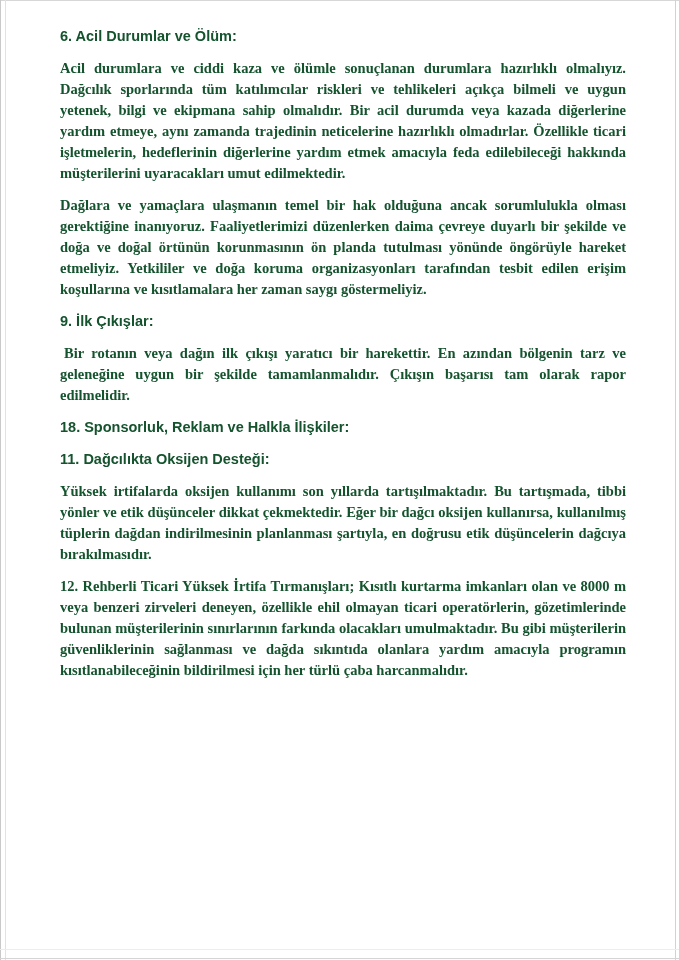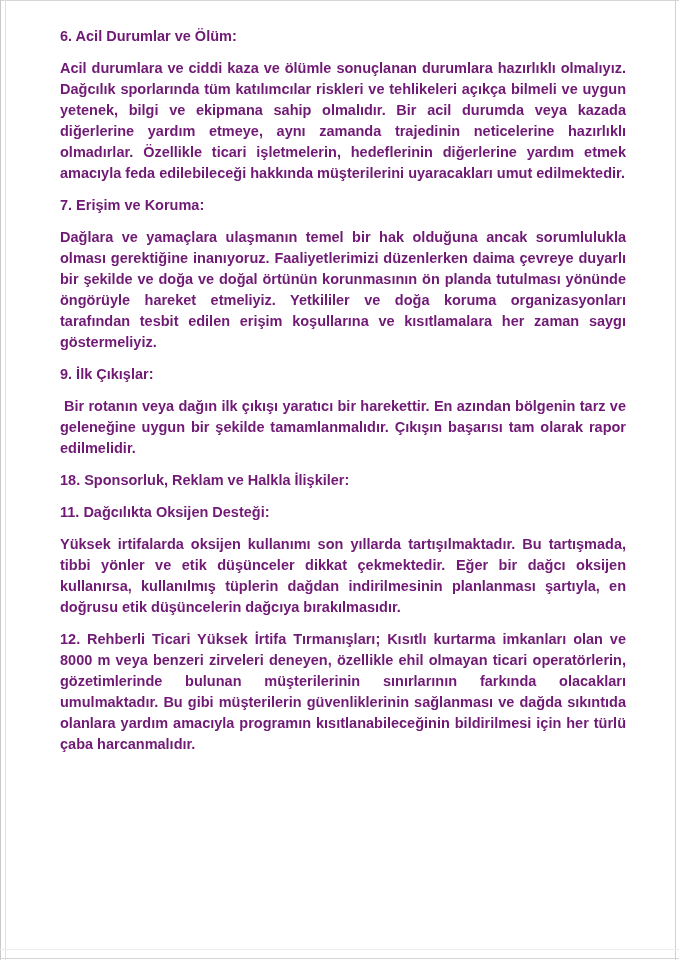--- a/index.html
+++ b/index.html
@@ -22,55 +22,55 @@
   .edge-left2  { top: 0; bottom: 0; left: 5px; width: 1px; background: #e2e2e2; }
   .edge-right  { top: 0; bottom: 0; right: 3px; width: 1px; background: #d2d2d2; }
   .edge-bottom { bottom: 1px; left: 0; right: 0; height: 1px; background: #d5d5d5; }
   .edge-bottom2{ bottom: 10px; left: 0; right: 0; height: 1px; background: #ededed; }
 
   .content {
     position: absolute;
     top: 26px;
     left: 60px;
     width: 566px;
-    color: #701a75;
+    color: #14532d;
     font-size: 14.5px;
     font-weight: 700;
     line-height: 21px;
   }
   .content h2 {
     font-size: 14.5px;
     font-weight: 700;
     line-height: 21px;
     margin: 0 0 11px 0;
     text-align: left;
   }
   .content p {
     margin: 0 0 11px 0;
     text-align: justify;
+    font-family: Liberation Serif, serif;
   }
   .content p.indent-sm { text-indent: 4px; }
 </style>
 </head>
 <body>
 
 <div class="page">
 
   <div class="edge edge-top"></div>
   <div class="edge edge-left"></div>
   <div class="edge edge-left2"></div>
   <div class="edge edge-right"></div>
   <div class="edge edge-bottom2"></div>
   <div class="edge edge-bottom"></div>
 
   <div class="content">
     <h2>6. Acil Durumlar ve Ölüm:</h2>
     <p>Acil durumlara ve ciddi kaza ve ölümle sonuçlanan durumlara hazırlıklı olmalıyız. Dağcılık sporlarında tüm katılımcılar riskleri ve tehlikeleri açıkça bilmeli ve uygun yetenek, bilgi ve ekipmana sahip olmalıdır. Bir acil durumda veya kazada diğerlerine yardım etmeye, aynı zamanda trajedinin neticelerine hazırlıklı olmadırlar. Özellikle ticari işletmelerin, hedeflerinin diğerlerine yardım etmek amacıyla feda edilebileceği hakkında müşterilerini uyaracakları umut edilmektedir.</p>
 
-    <h2>7. Erişim ve Koruma:</h2>
     <p>Dağlara ve yamaçlara ulaşmanın temel bir hak olduğuna ancak sorumlulukla olması gerektiğine inanıyoruz. Faaliyetlerimizi düzenlerken daima çevreye duyarlı bir şekilde ve doğa ve doğal örtünün korunmasının ön planda tutulması yönünde öngörüyle hareket etmeliyiz. Yetkililer ve doğa koruma organizasyonları tarafından tesbit edilen erişim koşullarına ve kısıtlamalara her zaman saygı göstermeliyiz.</p>
 
 
     <h2>9. İlk Çıkışlar:</h2>
     <p class="indent-sm">Bir rotanın veya dağın ilk çıkışı yaratıcı bir harekettir. En azından bölgenin tarz ve geleneğine uygun bir şekilde tamamlanmalıdır. Çıkışın başarısı tam olarak rapor edilmelidir.</p>
 
     <h2>18. Sponsorluk, Reklam ve Halkla İlişkiler:</h2>
 
     <h2>11. Dağcılıkta Oksijen Desteği:</h2>
     <p>Yüksek irtifalarda oksijen kullanımı son yıllarda tartışılmaktadır. Bu tartışmada, tibbi yönler ve etik düşünceler dikkat çekmektedir. Eğer bir dağcı oksijen kullanırsa, kullanılmış tüplerin dağdan indirilmesinin planlanması şartıyla, en doğrusu etik düşüncelerin dağcıya bırakılmasıdır.</p>

